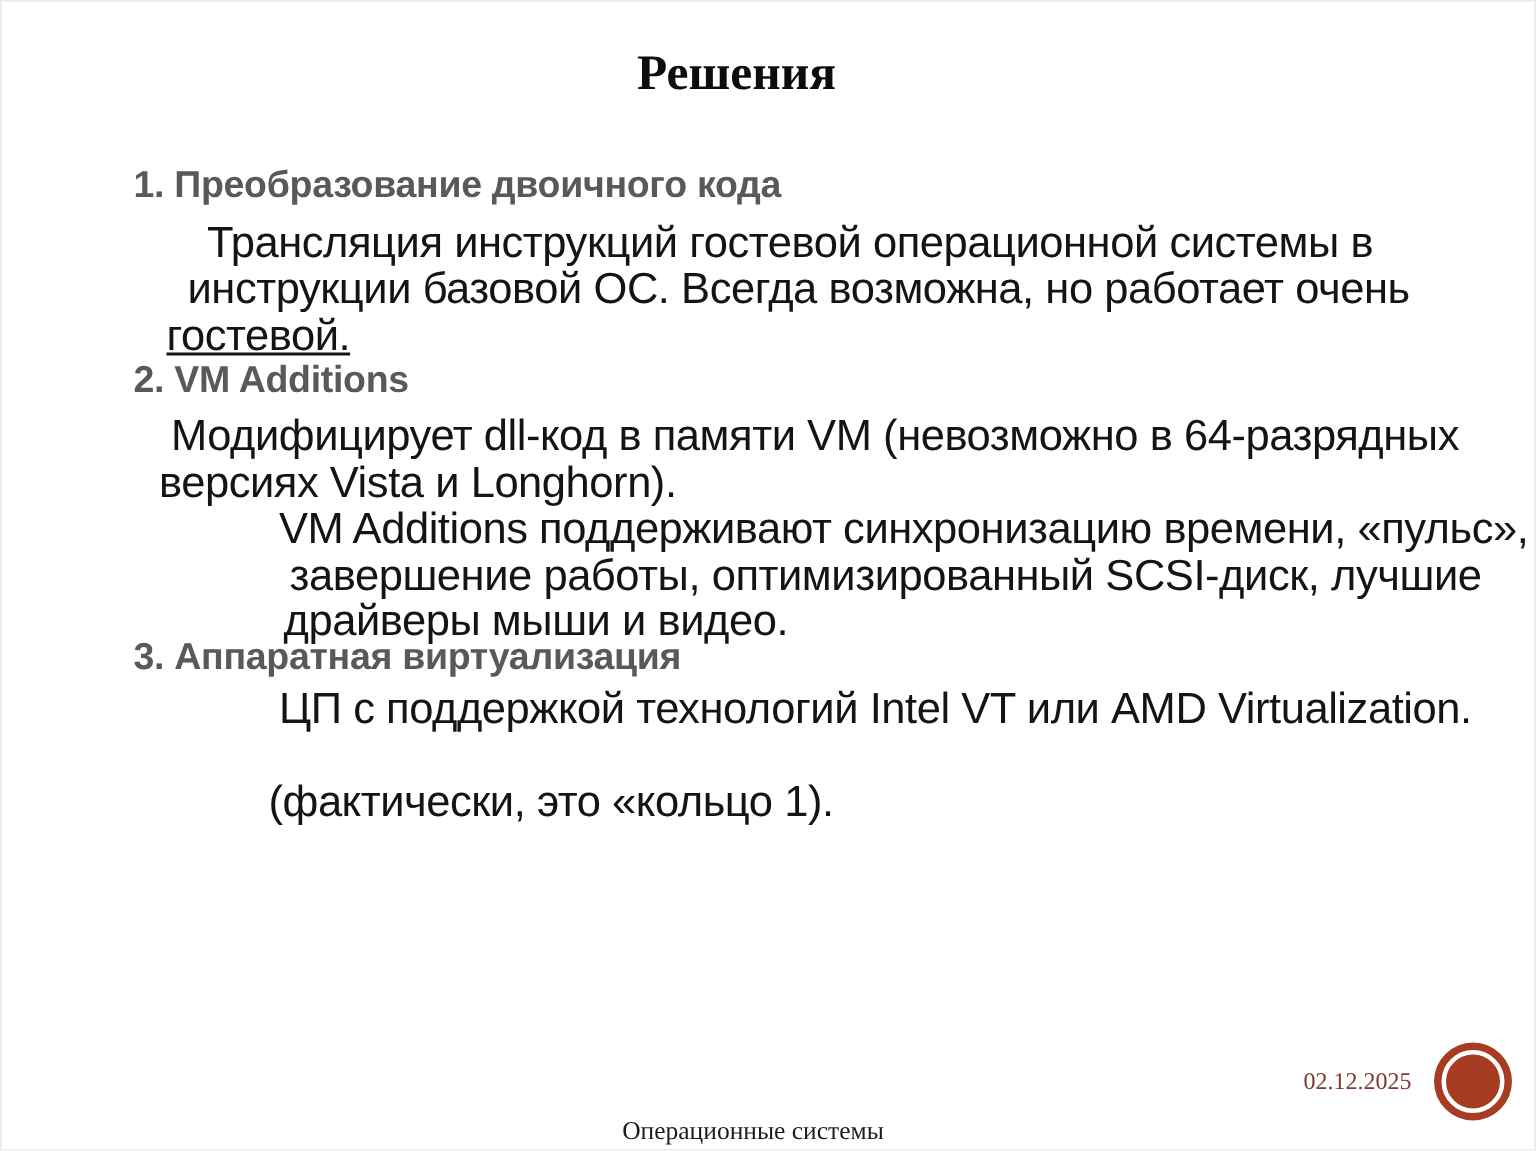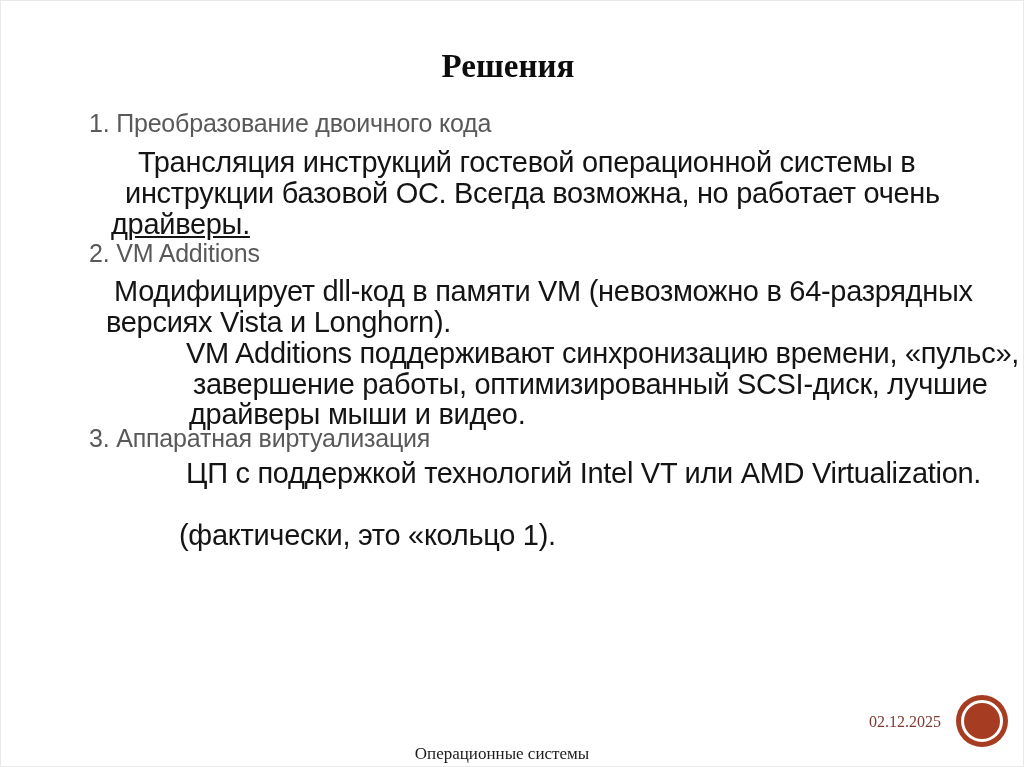--- a/index.html
+++ b/index.html
@@ -11,24 +11,24 @@
     box-sizing:border-box;
     overflow:hidden;
     font-family:"Liberation Sans", sans-serif;
   }
   .abs{position:absolute;white-space:nowrap;}
   .title{
     position:absolute;top:30px;left:0;width:980px;
     text-align:center;
     font-family:"Liberation Serif", serif;
     font-weight:bold;font-size:33px;color:#0d0d0d;
-    margin:17px;
+    margin:0;
   }
   .heading{
-    font-weight:normal;font-size:25px;color:#595959;
+    font-weight:bold;font-size:25px;color:#595959;
     left:88px;letter-spacing:-0.2px;
   }
   .body{
     font-size:29px;color:#141414;letter-spacing:-0.3px;
   }
   .underline{text-decoration:underline;}
   #h1{top:108px}
   #p1l1{top:145px;left:137px}
   #p1l2{top:176px;left:124px}
   #p1l3{top:207px;left:110px}
@@ -72,21 +72,21 @@
 </head>
 <body>
 
 <div class="slide">
 
   <h1 class="title">Решения</h1>
 
   <div class="abs heading" id="h1">1. Преобразование двоичного кода</div>
   <div class="abs body" id="p1l1">Трансляция инструкций гостевой операционной системы в</div>
   <div class="abs body" id="p1l2">инструкции базовой ОС. Всегда возможна, но работает очень</div>
-  <div class="abs body underline" id="p1l3">драйверы.</div>
+  <div class="abs body underline" id="p1l3">гостевой.</div>
 
   <div class="abs heading" id="h2">2. VM Additions</div>
   <div class="abs body" id="p2l1">Модифицирует dll-код в памяти VM (невозможно в 64-разрядных</div>
   <div class="abs body" id="p2l2">версиях Vista и Longhorn).</div>
   <div class="abs body" id="p2l3">VM Additions поддерживают синхронизацию времени, «пульс»,</div>
   <div class="abs body" id="p2l4">завершение работы, оптимизированный SCSI-диск, лучшие</div>
   <div class="abs body" id="p2l5">драйверы мыши и видео.</div>
 
   <div class="abs heading" id="h3">3. Аппаратная виртуализация</div>
   <div class="abs body" id="p3l1">ЦП с поддержкой технологий Intel VT или AMD Virtualization.</div>

